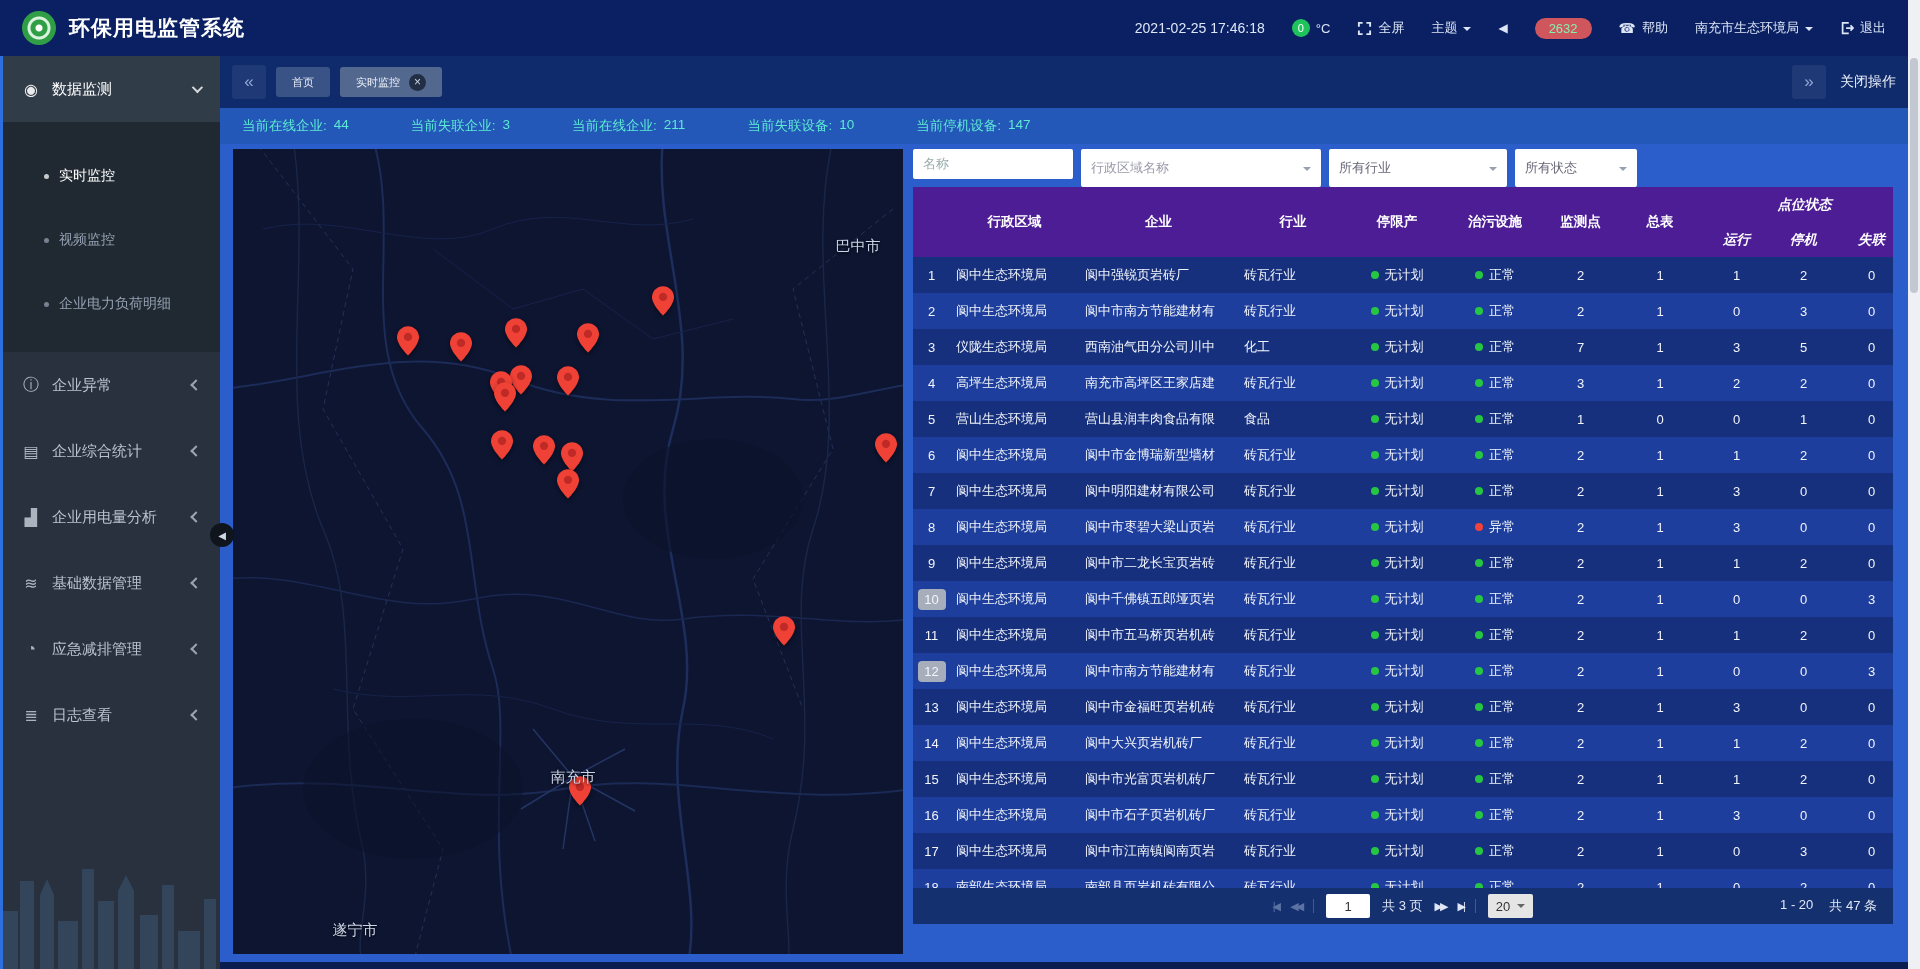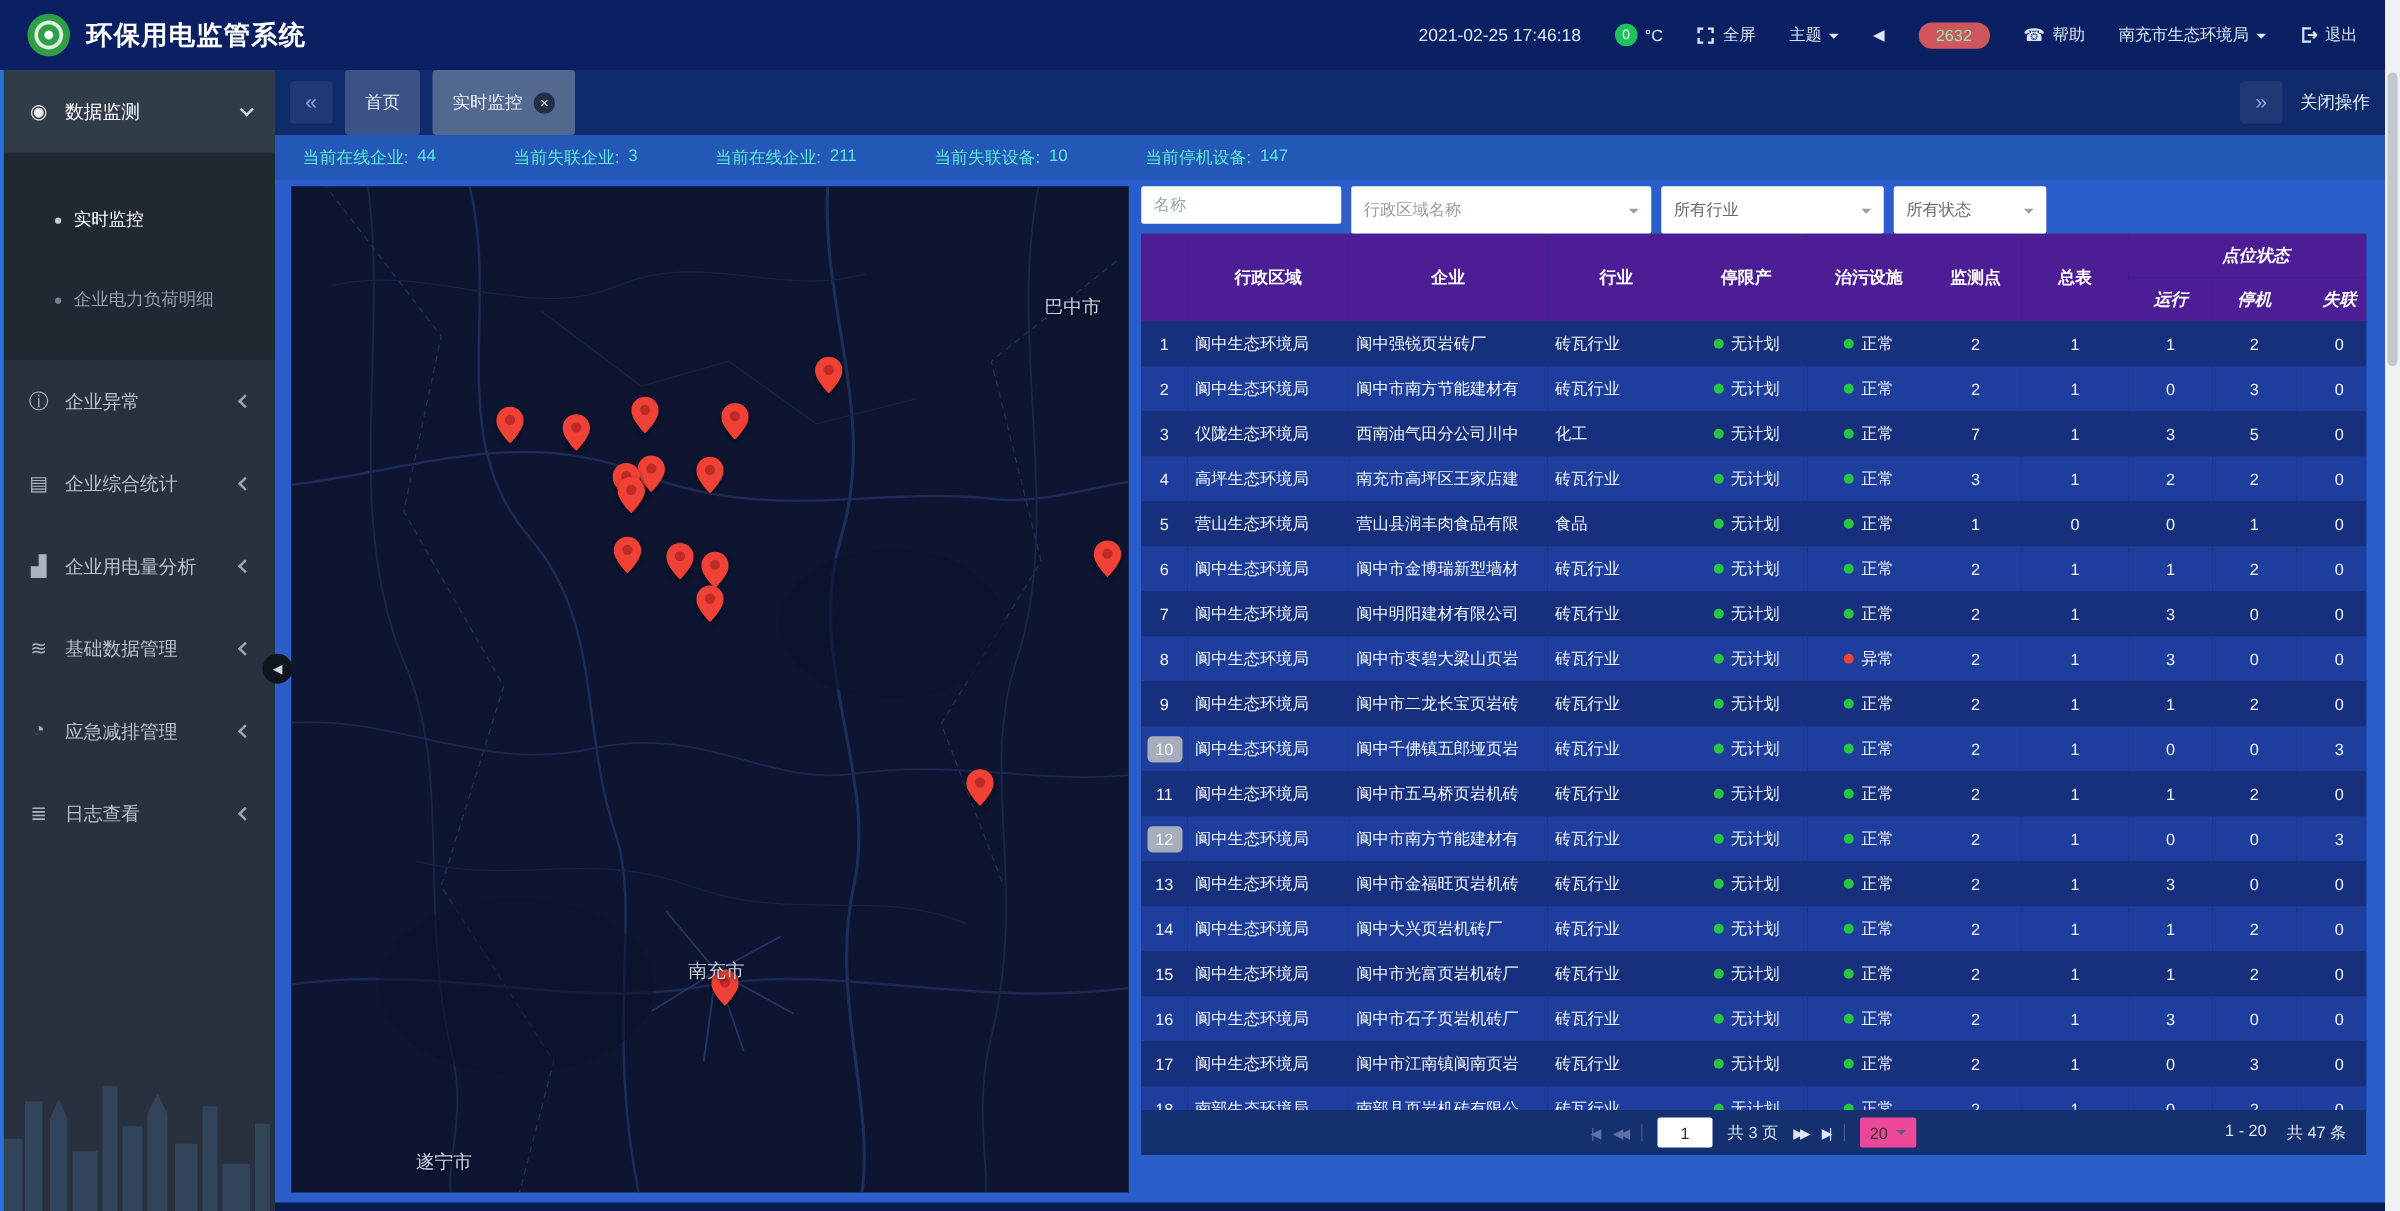--- a/index.html
+++ b/index.html
@@ -36,22 +36,22 @@
   .submenu-item{height:64px;display:flex;align-items:center;padding-left:44px;gap:10px;color:#93a0b1;font-size:14px;cursor:pointer}
   .submenu-item.active{color:#fff}
   .subdot{width:5px;height:5px;border-radius:50%;background:currentColor;opacity:.75;flex:none}
   .skyline{position:absolute;bottom:0;left:0;width:220px;opacity:.5}
 
   
   .tabbar{position:absolute;top:56px;left:220px;right:12px;height:52px;background:#0f2b6c;
     display:flex;align-items:center;padding:0 12px;z-index:4}
   .tab-nav{width:34px;height:34px;display:flex;align-items:center;justify-content:center;color:#93a9d8;
     font-size:17px;background:rgba(255,255,255,.07);border-radius:3px;cursor:pointer}
-  .tab{height:52px;display:flex;align-items:center;gap:9px;padding:0 16px;margin-left:10px;
-    color:#e9eef8;font-size:14px;border-radius:3px;cursor:pointer}
+  .tab{height:30px;display:flex;align-items:center;gap:9px;padding:0 16px;margin-left:10px;
+    color:#e9eef8;font-size:11px;border-radius:3px;cursor:pointer}
   .tab.home{background:#3a5387}
   .tab.active{background:#53688f}
   .tab-close{width:17px;height:17px;border-radius:50%;background:#222e44;color:#ccd5e5;font-size:12px;line-height:1;
     display:flex;align-items:center;justify-content:center;cursor:pointer}
   .tab-close::before{content:"×"}
   .tabbar-right{margin-left:auto;display:flex;align-items:center;gap:14px;color:#e9eef8;font-size:14px}
 
   
   .statsbar{position:absolute;top:108px;left:220px;right:12px;height:36px;background:#2357b8;
     display:flex;align-items:center;padding:0 22px;gap:62px;color:#5eead4;font-size:13.5px;z-index:3}
@@ -96,21 +96,21 @@
   .dot.red{background:#f1423b}
   .rownum{display:inline-block;min-width:20px}
   .rownum.badge{background:#a7aebb;border-radius:4px;padding:3px 6px;min-width:28px}
 
   .pagination{height:36px;background:#15306e;display:flex;align-items:center;justify-content:center;
     position:relative;color:#dfe7f6;font-size:13px;gap:12px;flex:none}
   .pg-icon{letter-spacing:-3px;font-size:11px;cursor:pointer}
   .pg-icon.disabled{color:#5b72a3;cursor:default}
   .pg-divider{width:1px;height:14px;background:#46598a}
   .page-input{width:44px;height:24px;border:none;border-radius:2px;text-align:center;font-size:13px;color:#333;font-family:inherit}
-  .size-select{background:#ec4899;color:#333;height:24px;border-radius:2px;display:flex;align-items:center;
+  .size-select{background:#e5e5e5;color:#333;height:24px;border-radius:2px;display:flex;align-items:center;
     padding:0 8px;gap:7px;cursor:pointer}
   .size-select .caret{border-top-color:#666;margin-top:4px}
   .pg-total{position:absolute;right:16px;display:flex;gap:16px}
 
   .bottom-strip{position:absolute;left:220px;right:12px;bottom:0;height:7px;background:#0a1d50;z-index:6}
 
   
   .scrollbar{position:absolute;top:0;right:0;width:12px;height:969px;background:#eef0f4;z-index:40}
   .scroll-thumb{position:absolute;top:58px;left:2px;width:8px;height:235px;background:#c2c8d2;border-radius:4px;cursor:pointer}
 </style>
@@ -160,20 +160,24 @@
 <nav class="sidebar">
   <div class="menu-item active">
     <span class="menu-icon">◉</span>
     <span class="menu-label">数据监测</span>
     <span class="chev down"></span>
   </div>
   <div class="submenu">
     <div class="submenu-item active">
       <span class="subdot"></span>
       <span>实时监控</span>
+    </div>
+    <div class="submenu-item">
+      <span class="subdot"></span>
+      <span>视频监控</span>
     </div>
     <div class="submenu-item">
       <span class="subdot"></span>
       <span>企业电力负荷明细</span>
     </div>
   </div>
   <div class="menu-item">
     <span class="menu-icon">ⓘ</span>
     <span class="menu-label">企业异常</span>
     <span class="chev left"></span>

